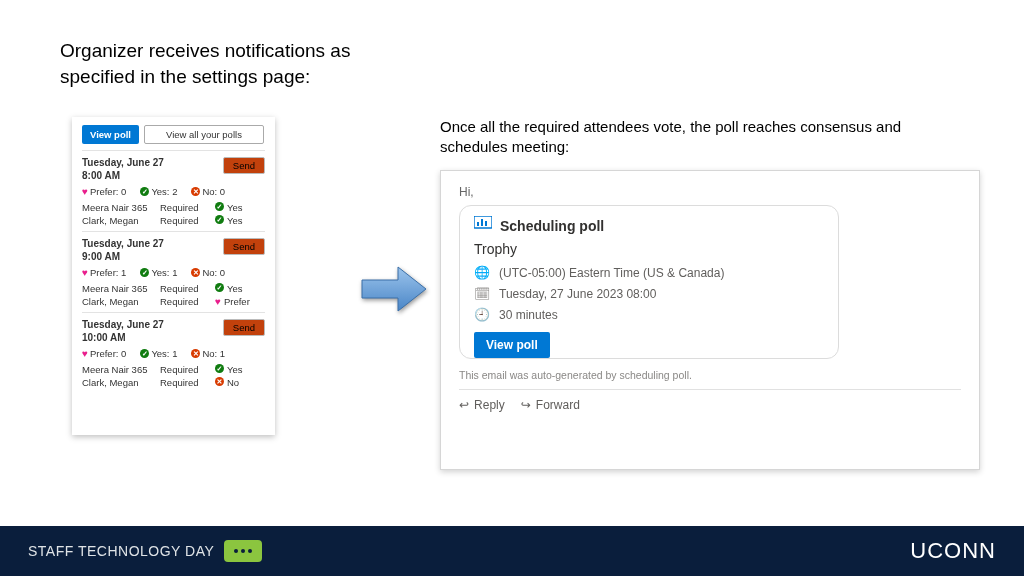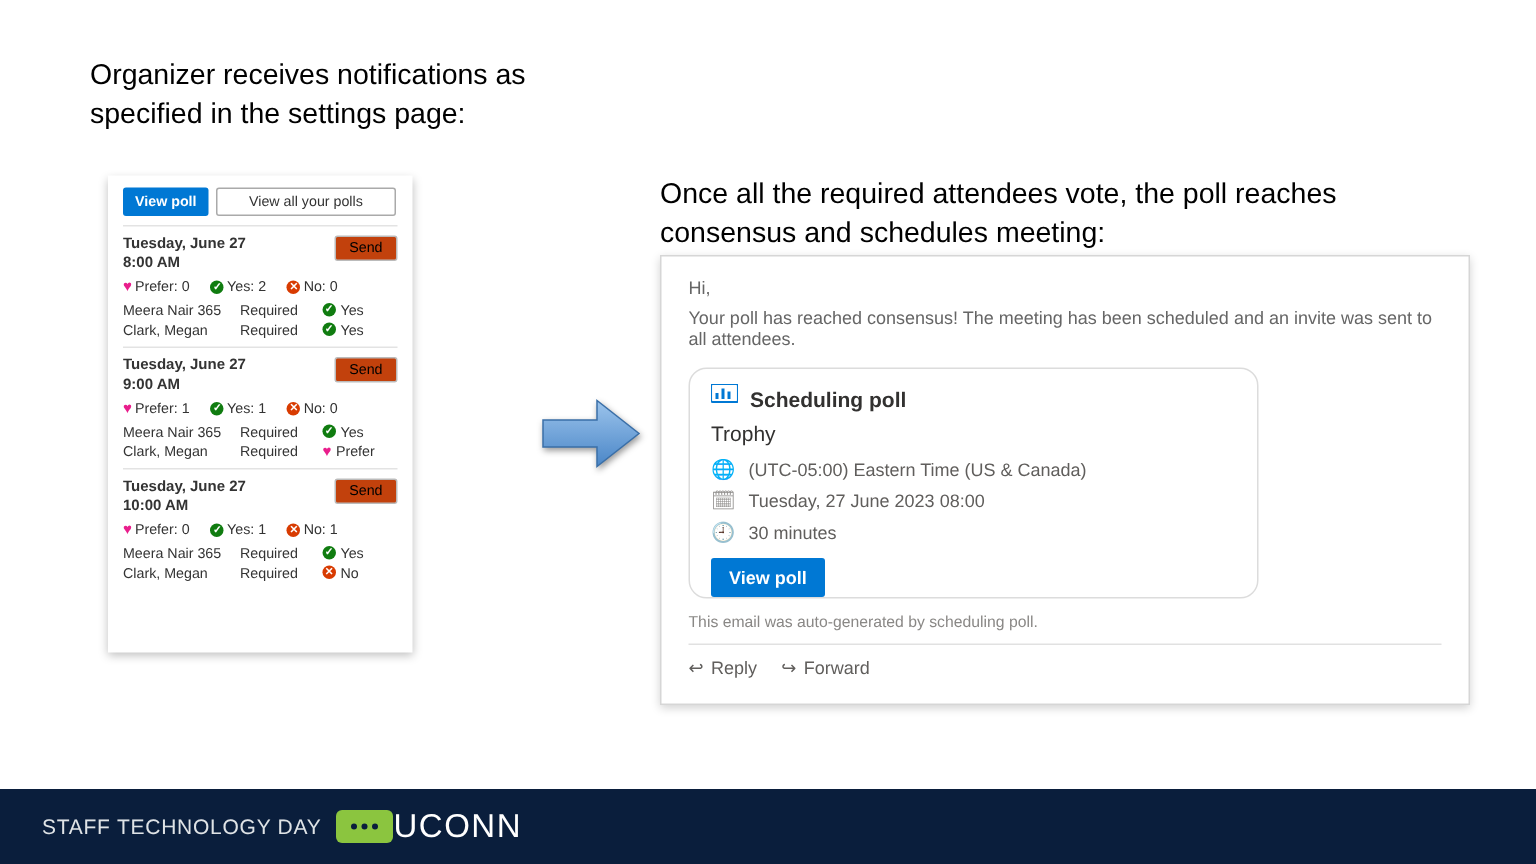--- a/index.html
+++ b/index.html
@@ -1,19 +1,19 @@
 <!DOCTYPE html>
 <html><head>
 <meta charset="utf-8">
 <style>
 *{margin:0;padding:0;box-sizing:border-box;font-family:Arial,Helvetica,sans-serif}
 html,body{width:1024px;height:576px;background:#fff;overflow:hidden}
 .slide{position:relative;width:872px;height:576px}
 .heading1{position:absolute;left:60px;top:38px;width:340px;font-size:19px;color:#000;line-height:1.35}
-.heading2{position:absolute;left:440px;top:117px;width:530px;font-size:19px;color:#000;line-height:1.35}
+.heading2{position:absolute;left:440px;top:117px;width:530px;font-size:15px;color:#000;line-height:1.35}
 
 .left-panel{position:absolute;left:72px;top:117px;width:203px;height:318px;background:#fff;box-shadow:0 2px 6px rgba(0,0,0,.25);padding:8px 10px;font-size:10px;color:#333}
 .btn-row{display:flex;gap:5px;margin-bottom:6px}
 .btn-primary{background:#0078d4;color:#fff;border:none;border-radius:2px;padding:4px 8px;font-size:9.5px;font-weight:600;cursor:pointer}
 .btn-outline{background:#fff;color:#333;border:1px solid #aaa;border-radius:2px;padding:3px 21px;font-size:9.5px;cursor:pointer}
 .slot{border-top:1px solid #e3e3e3;padding:6px 0 3px}
 .slot-head{display:flex;justify-content:space-between;align-items:flex-start}
 .slot-dt{font-weight:600;font-size:10px;line-height:1.25}
 .send-btn{border:1px solid #bbb;background:#c2410c;border-radius:2px;padding:2px 9px;font-size:9.5px;cursor:pointer}
 .counts{display:flex;gap:14px;margin:4px 0 5px;font-size:9.5px}
@@ -37,21 +37,21 @@
 .card-title{display:flex;align-items:center;gap:8px;font-weight:700;color:#323130;font-size:14px;margin-bottom:6px}
 .card-sub{font-weight:400;color:#323130;font-size:14px;margin-bottom:8px}
 .info{display:flex;align-items:center;gap:10px;color:#605e5c;font-size:12px;margin-bottom:6px}
 .info .sicon{width:15px;text-align:center;color:#8a8886;font-size:13px}
 .vpbtn{background:#0078d4;color:#fff;border:none;border-radius:2px;padding:6px 12px;font-size:12px;font-weight:600;cursor:pointer;margin-top:4px}
 .autonote{font-size:10.5px;color:#8a8886;margin-bottom:8px}
 .divider{border-top:1px solid #e1e1e1;margin-bottom:8px}
 .actions{display:flex;gap:16px;font-size:12px;color:#605e5c}
 .actlink{display:flex;align-items:center;gap:5px;cursor:pointer}
 
-.footer{position:absolute;left:0;bottom:0;width:1024px;height:50px;background:#0a1e3c;display:flex;align-items:center;justify-content:flex-start;padding:0 28px}
+.footer{position:absolute;left:0;bottom:0;width:1024px;height:50px;background:#0a1e3c;display:flex;align-items:center;justify-content:space-between;padding:0 28px}
 .ftl{display:flex;align-items:center;gap:10px;color:#dfe3e6;font-size:14px;letter-spacing:.5px}
 .bubble{width:38px;height:22px;background:#8bc53f;border-radius:4px;position:relative;display:flex;align-items:center;justify-content:center;gap:3px}
 .bubble::after{content:"";position:absolute;bottom:-5px;left:8px;border:5px solid transparent;border-top-color:#8bc53f}
 .bdot{width:4px;height:4px;background:#0a1e3c;border-radius:50%}
 .uconn{color:#fff;font-weight:400;font-size:22px;letter-spacing:1px;font-family:Arial,sans-serif}
 </style>
 </head>
 <body>
 
 <div class="slide">
@@ -137,21 +137,20 @@
         <stop offset="0" stop-color="#9cc4ec"></stop>
             <stop offset="1" stop-color="#4a86c7"></stop>
       </linearGradient>
         </defs>
       <path d="M2 15 L38 15 L38 2 L66 24 L38 46 L38 33 L2 33 Z" fill="url(#g)" stroke="#3a6fa8" stroke-width="1"></path>
     </svg>
   </div>
 
   <div class="right-panel">
     <div class="hi">Hi,</div>
-    <div class="msg">Your poll has reached consensus! The meeting has been scheduled and an invite was sent to all attendees.</div>
     <div class="card">
       <div class="card-title">
         <span>
           <svg width="18" height="16" viewBox="0 0 18 16">
               <rect x="0" y="0" width="18" height="12" rx="1" fill="none" stroke="#0078d4" stroke-width="1.4"></rect>
               <rect x="3" y="6" width="2" height="4" fill="#0078d4"></rect>
               <rect x="7" y="3" width="2" height="7" fill="#0078d4"></rect>
               <rect x="11" y="5" width="2" height="5" fill="#0078d4"></rect>
             </svg>
         </span>

